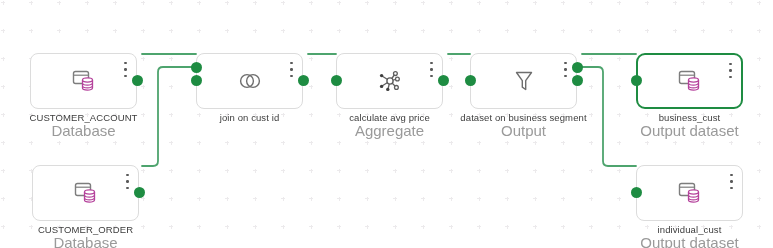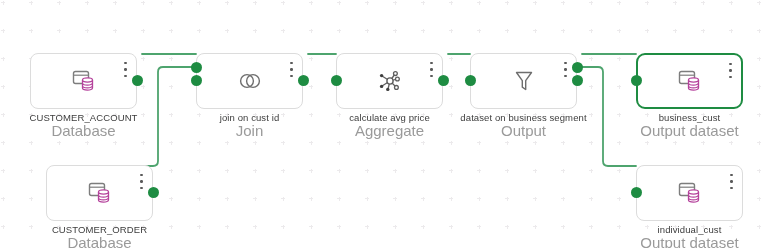--- a/index.html
+++ b/index.html
@@ -164,21 +164,20 @@
             <i></i>
             <i></i>
             <i></i>
           </div>
         </div>
         <span class="port" style="left: -5.5px; top: 8.5px;"></span>
         <span class="port" style="left: -5.5px; top: 21.5px;"></span>
         <span class="port" style="left: 101.5px; top: 21.5px;"></span>
         <div class="node-labels">
           <div class="node-title">join on cust id</div>
-          <div class="node-subtitle">Join</div>
         </div>
       </div>
       <div class="node" style="left: 336px; top: 26px; width: 107px; height: 56px;">
         <div class="node-card">
           <span class="node-icon"><svg viewBox="0 0 30 26" width="30" height="26" xmlns="http://www.w3.org/2000/svg">
       <g stroke="#5e5e5e" stroke-width="1.3" fill="none">
         <line x1="15" y1="13" x2="7" y2="8"></line>
         <line x1="15" y1="13" x2="7" y2="18"></line>
         <line x1="15" y1="13" x2="20" y2="6"></line>
         <line x1="15" y1="13" x2="22" y2="11"></line>
@@ -241,21 +240,21 @@
             <i></i>
             <i></i>
           </div>
         </div>
         <span class="port" style="left: -5.5px; top: 21.5px;"></span>
         <div class="node-labels">
           <div class="node-title">business_cust</div>
           <div class="node-subtitle">Output dataset</div>
         </div>
       </div>
-      <div class="node" style="left: 46px; top: 138px; width: 107px; height: 56px;">
+      <div class="node" style="left: 32px; top: 138px; width: 107px; height: 56px;">
         <div class="node-card">
           <span class="node-icon"><svg viewBox="0 0 30 26" width="30" height="26" xmlns="http://www.w3.org/2000/svg">
       <rect x="4.5" y="3.5" width="15" height="12" rx="2" fill="#ffffff" stroke="#7d7d7d" stroke-width="1.4"></rect>
       <line x1="4.5" y1="7.2" x2="19.5" y2="7.2" stroke="#7d7d7d" stroke-width="1.2"></line>
       <rect x="13" y="10" width="11" height="12" rx="1" fill="#ffffff"></rect>
       <ellipse cx="18.5" cy="12" rx="5" ry="2.1" fill="#ffffff" stroke="#b5439c" stroke-width="1.3"></ellipse>
       <path d="M13.5 12 V20 a5 2.1 0 0 0 10 0 V12" fill="none" stroke="#b5439c" stroke-width="1.3"></path>
       <path d="M13.5 15 a5 2.1 0 0 0 10 0" fill="none" stroke="#b5439c" stroke-width="1.2"></path>
       <path d="M13.5 17.8 a5 2.1 0 0 0 10 0" fill="none" stroke="#b5439c" stroke-width="1.2"></path>
     </svg></span>

